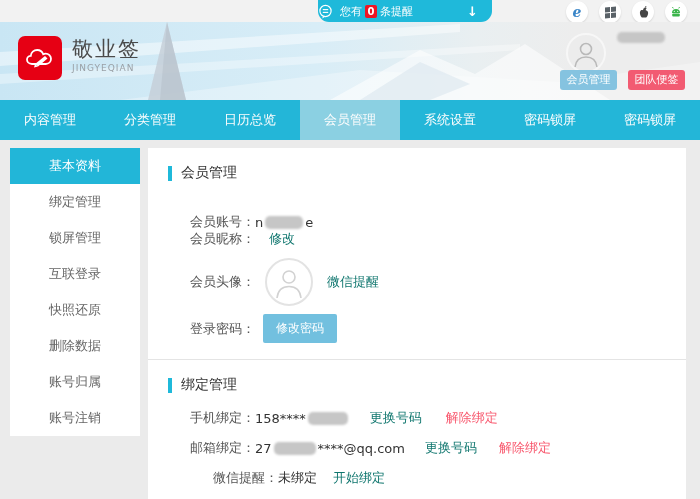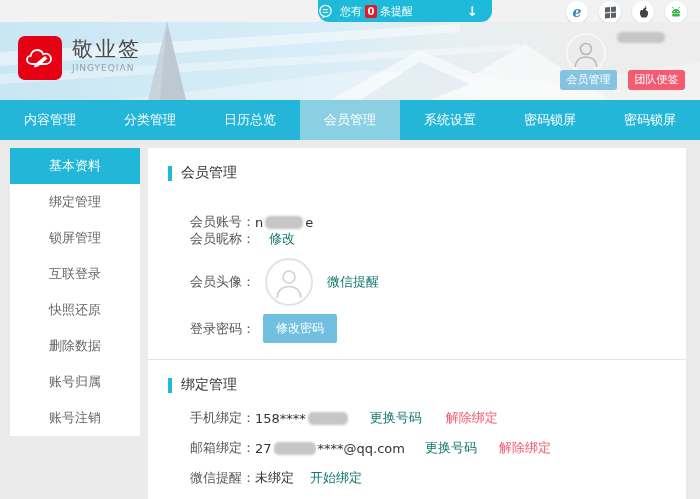--- a/index.html
+++ b/index.html
@@ -256,19 +256,19 @@
     <span class="m-label">邮箱绑定：</span>
     <span class="m-val">
       <span>27</span>
       <span class="redact" style="width:42px;height:13px;"></span>
       <span>****@qq.com</span>
     </span>
     <a class="link-cyan" style="margin-left:20px;">更换号码</a>
     <a class="link-pink" style="margin-left:22px;">解除绑定</a>
   </div>
 
-  <div class="m-row" style="top:321px;">
+  <div class="m-row" style="top:321px;margin-left:23px;">
     <span class="m-label">微信提醒：</span>
     <span class="m-val">未绑定</span>
     <a class="link-cyan" style="margin-left:16px;">开始绑定</a>
   </div>
 
 </div>
 
 </body></html>

